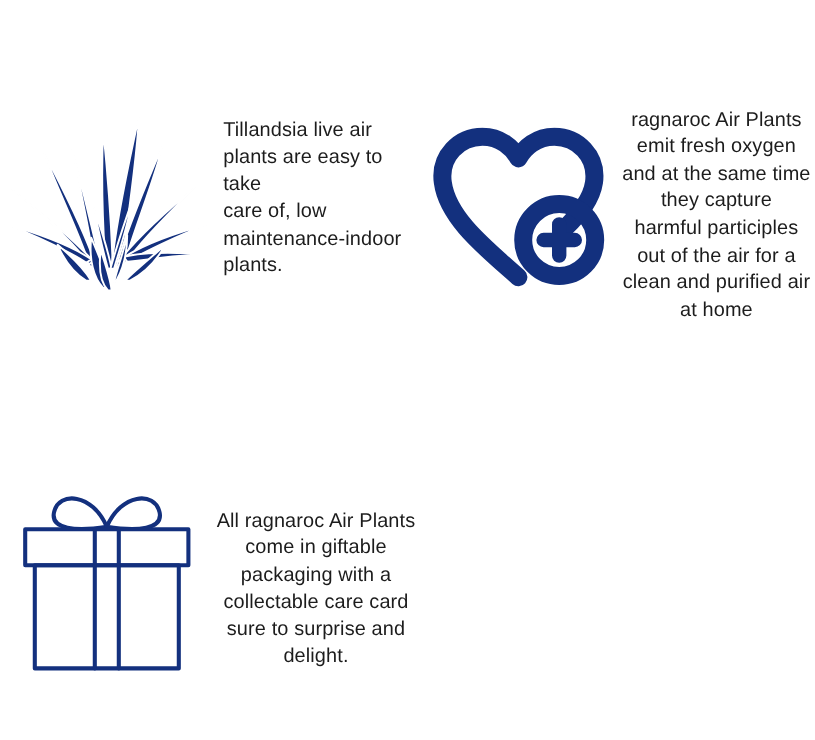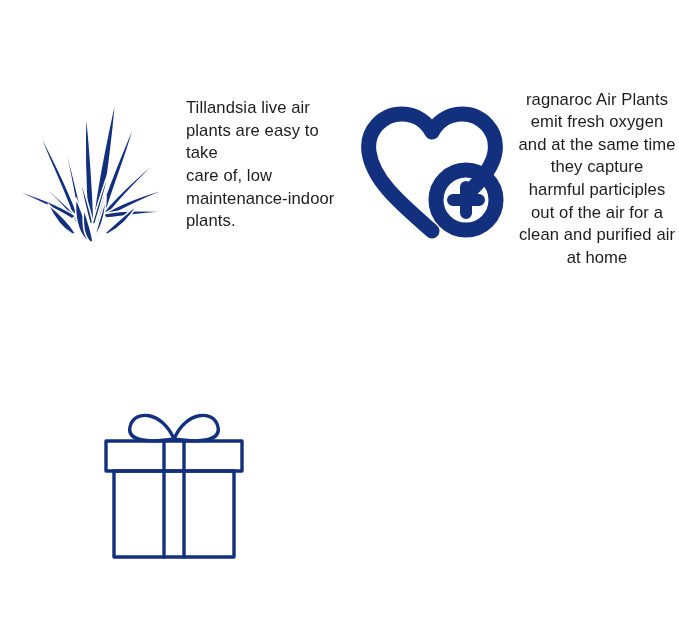--- a/index.html
+++ b/index.html
@@ -154,16 +154,19 @@
           <rect x="20" y="40" width="136" height="30"></rect>
 
           <rect x="28" y="70" width="120" height="86"></rect>
 
           <path d="M78 40 V70 M98 40 V70"></path>
 
           <path d="M78 70 V156 M98 70 V156"></path>
         </g>
       </svg>
     </div>
+    <div class="caption">All ragnaroc Air Plants come in giftable
+packaging with a collectable care card
+sure to surprise and delight.</div>
   </div>
 
 
 </div>
 
 </body></html>

